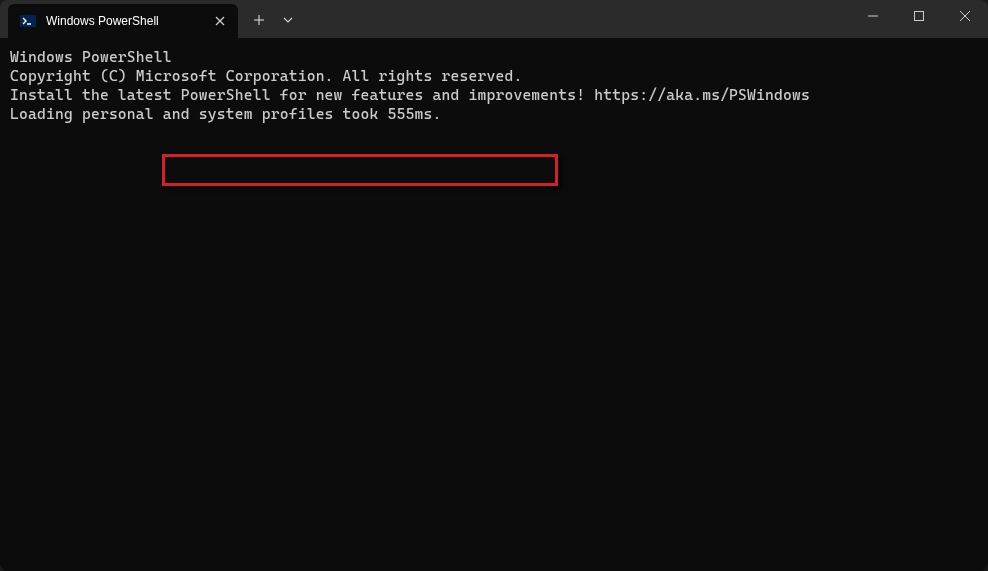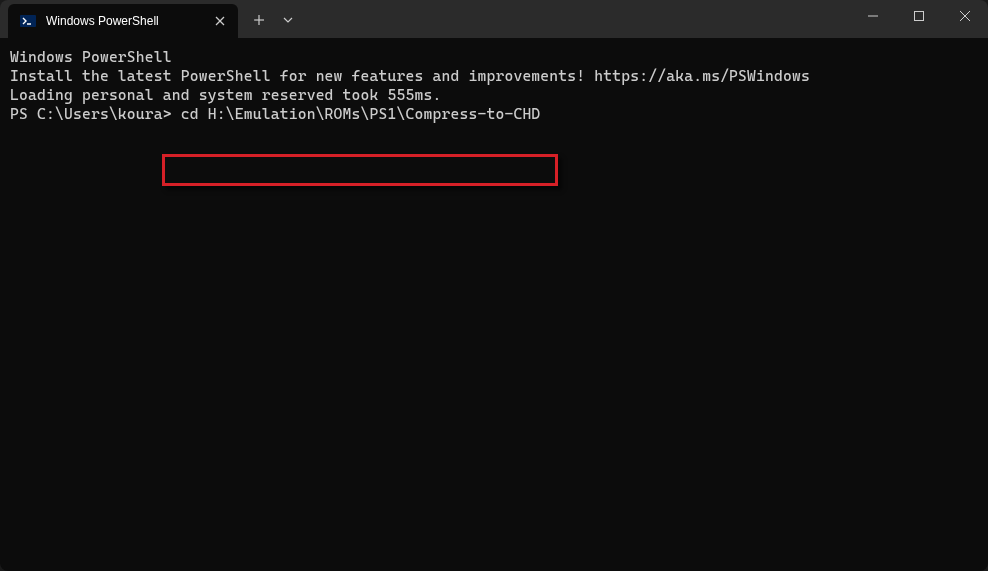--- a/index.html
+++ b/index.html
@@ -189,20 +189,20 @@
       <svg width="10" height="10" viewBox="0 0 10 10">
         <line x1="0" y1="0" x2="10" y2="10" stroke="currentColor" stroke-width="1"></line>
         <line x1="10" y1="0" x2="0" y2="10" stroke="currentColor" stroke-width="1"></line>
       </svg>
     </div>
   </div>
 </div>
 
 <div class="terminal-area">
   <div class="terminal-line">Windows PowerShell</div>
+  <div class="terminal-line">Copyright (C) Microsoft Corporation. All rights reserved.</div>
   <div class="terminal-line"></div>
   <div class="terminal-line">Install the latest PowerShell for new features and improvements! https://aka.ms/PSWindows</div>
   <div class="terminal-line"></div>
-  <div class="terminal-line">Loading personal and system reserved took 555ms.</div>
-  <div class="prompt-command-line"><span>PS C:\Users\koura&gt; </span><span>cd H:\Emulation\ROMs\PS1\Compress-to-CHD</span></div>
+  <div class="terminal-line">Loading personal and system profiles took 555ms.</div>
 
   <div class="highlight-box" style="left:162px; top:116px; width:396px; height:32px;"></div>
 </div>
 
 </body></html>

